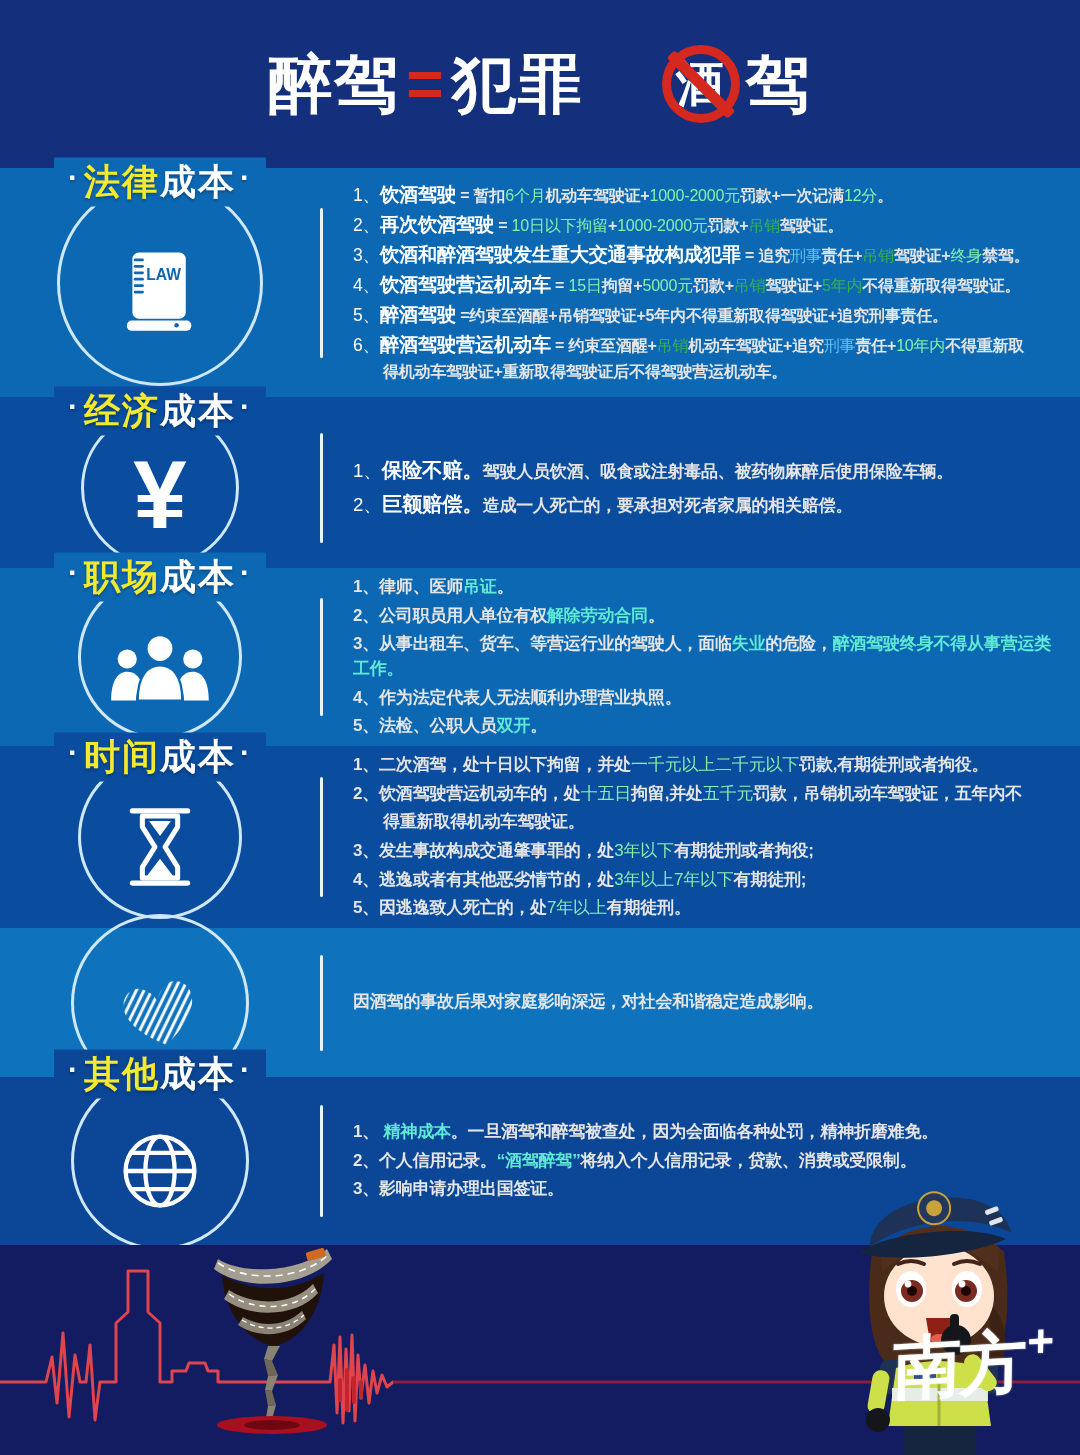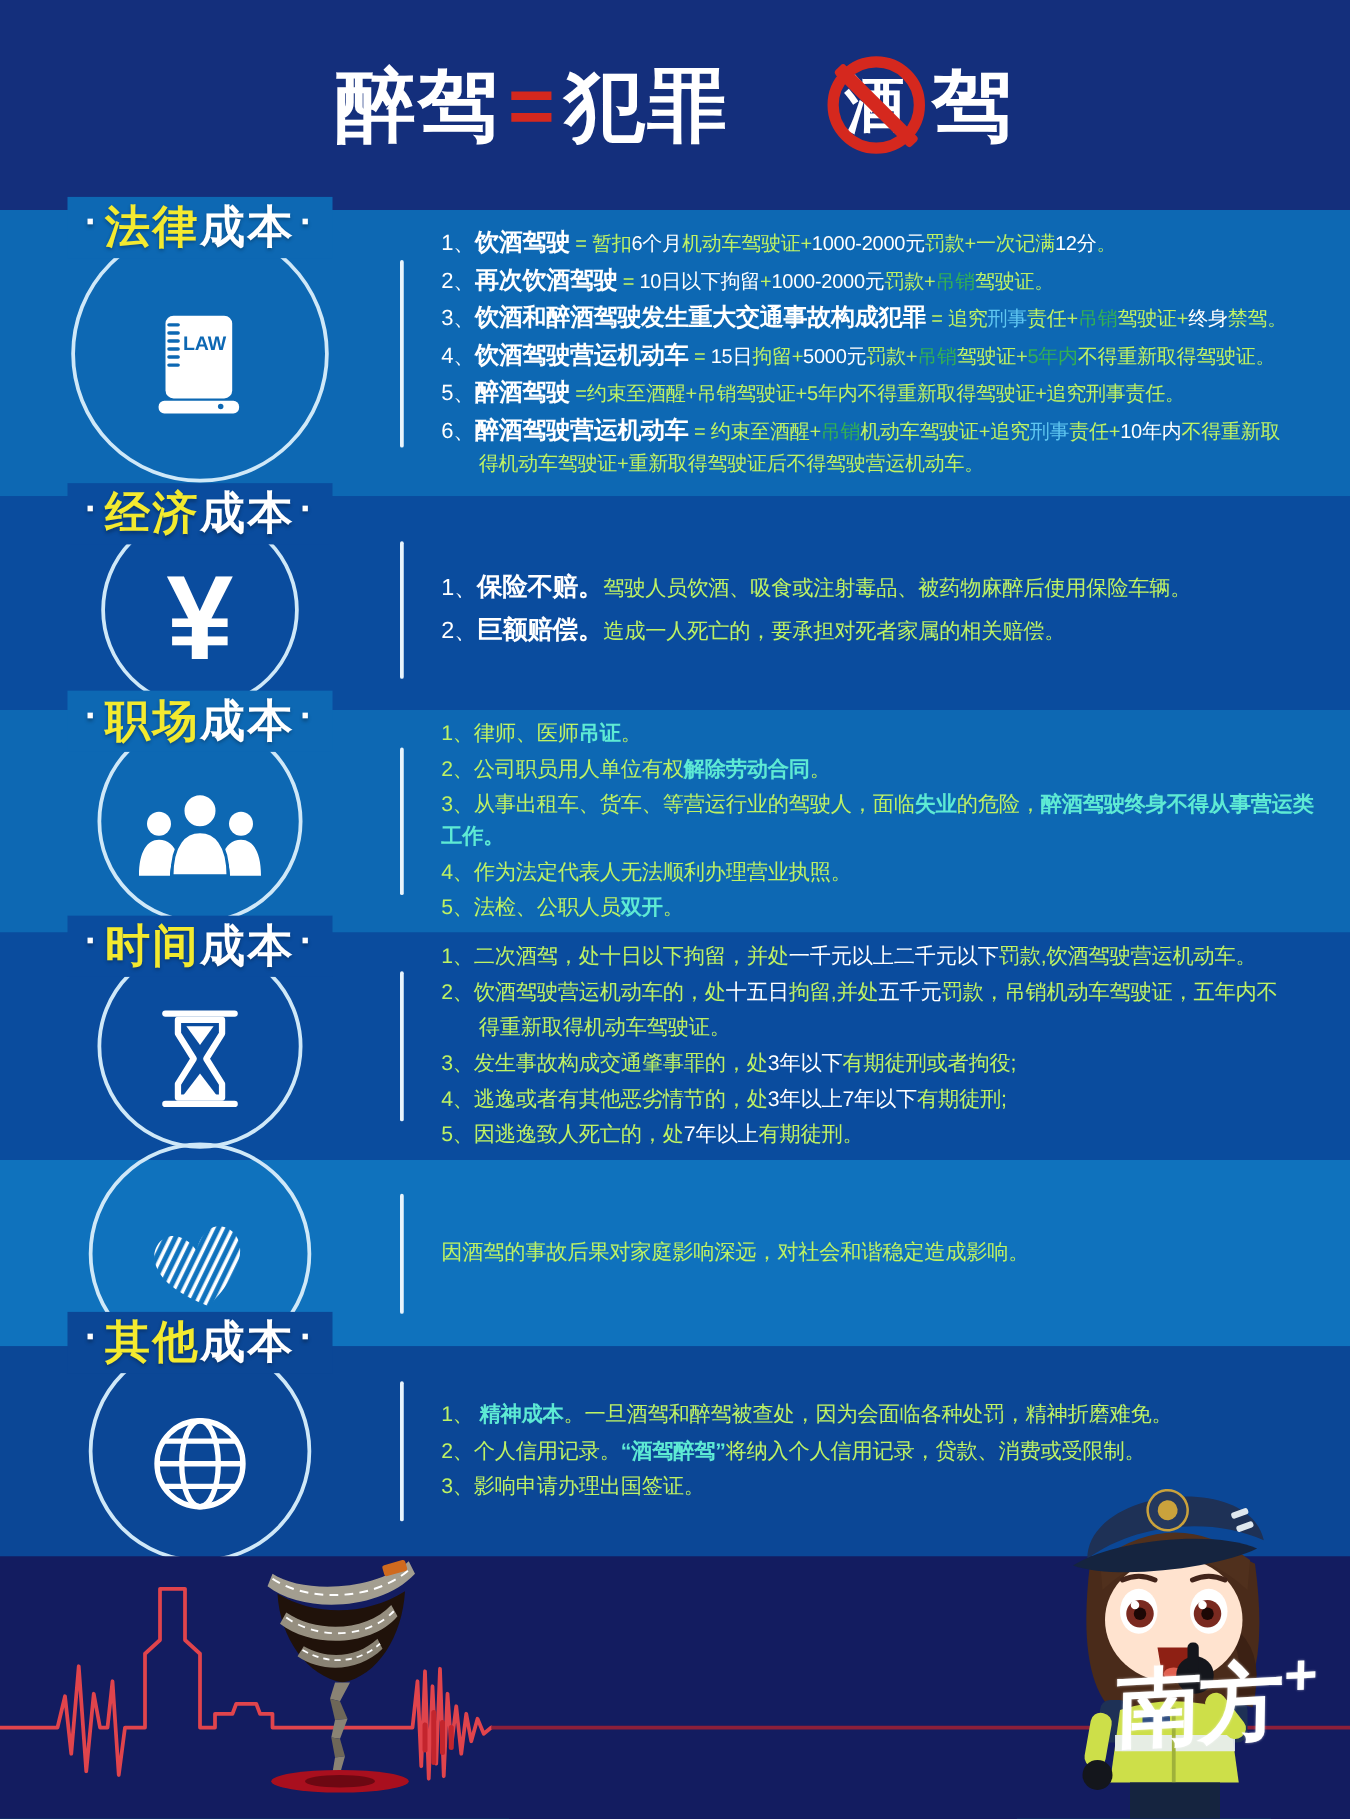--- a/index.html
+++ b/index.html
@@ -29,25 +29,25 @@
     text-shadow:0 2px 3px rgba(0,0,0,.28);
   }
   .label .hl{color:#f3ea2f;}
   .label .dot{color:#fff;font-size:30px;vertical-align:6px;margin:0 4px;font-weight:900;}
   .divider{width:3px;background:#e8f4fc;align-self:center;border-radius:2px;flex:none;}
   .text-col{flex:1;display:flex;flex-direction:column;justify-content:center;padding:6px 18px 6px 30px;color:#fff;font-size:17px;line-height:1.45;letter-spacing:-0.2px;}
   .dense{font-size:16px;}
   .line{margin:4px 0;}
   .dense .line{margin:2px 0;}
   .indent{padding-left:30px;}
-  .seg-w{color:#bef264;}
+  .seg-w{color:#e5e5e5;font-weight:bold;}
   .seg-n{color:#fff;font-size:1.1em;}
   .seg-lead{color:#fff;font-weight:700;font-size:1.2em;}
   .seg-b{color:#5eead4;font-weight:700;}
-  .seg-yg{color:#ffffff;}
+  .seg-yg{color:#86efac;}
   .seg-g{color:#33b054;}
   .seg-c{color:#5fc6f0;}
   .yen{font-size:96px;font-weight:900;color:#fff;line-height:1;margin-top:14px;}
   .icon-wrap{margin-top:20px;display:flex;align-items:center;justify-content:center;}
   
   .footer{background:#131c60;}
   .footer svg{position:absolute;left:0;top:0;}
   .overlay{position:absolute;z-index:5;}
   .logo{
     position:absolute;left:893px;top:1330px;z-index:6;color:#fff;
@@ -173,21 +173,21 @@
             </g>
             <path d="M32,19 H58 L45,37 Z" fill="#fff"></path>
             <path d="M29,85 H61 L45,64 Z" fill="#fff"></path>
           </svg>
         </div>
       </div>
     </div>
     <div class="divider" style="height:120px;"></div>
     <div class="text-col">
         <div>
-          <div class="line"><span class="seg-w">1、二次酒驾，处十日以下拘留，并处</span><span class="seg-yg">一千元以上二千元以下</span><span class="seg-w">罚款,饮酒驾驶营运机动车。</span></div>
+          <div class="line"><span class="seg-w">1、二次酒驾，处十日以下拘留，并处</span><span class="seg-yg">一千元以上二千元以下</span><span class="seg-w">罚款,有期徒刑或者拘役。</span></div>
           <div class="line"><span class="seg-w">2、饮酒驾驶营运机动车的，处</span><span class="seg-yg">十五日</span><span class="seg-w">拘留,并处</span><span class="seg-yg">五千元</span><span class="seg-w">罚款，吊销机动车驾驶证，五年内不</span></div>
           <div class="line indent"><span class="seg-w">得重新取得机动车驾驶证。</span></div>
           <div class="line"><span class="seg-w">3、发生事故构成交通肇事罪的，处</span><span class="seg-yg">3年以下</span><span class="seg-w">有期徒刑或者拘役;</span></div>
           <div class="line"><span class="seg-w">4、逃逸或者有其他恶劣情节的，处</span><span class="seg-yg">3年以上7年以下</span><span class="seg-w">有期徒刑;</span></div>
           <div class="line"><span class="seg-w">5、因逃逸致人死亡的，处</span><span class="seg-yg">7年以上</span><span class="seg-w">有期徒刑。</span></div>
         </div>
       </div>
   </div>
 
   <div class="band sec" style="top:928px;height:149px;background:#0f72bd;--bg:#0f72bd;">

